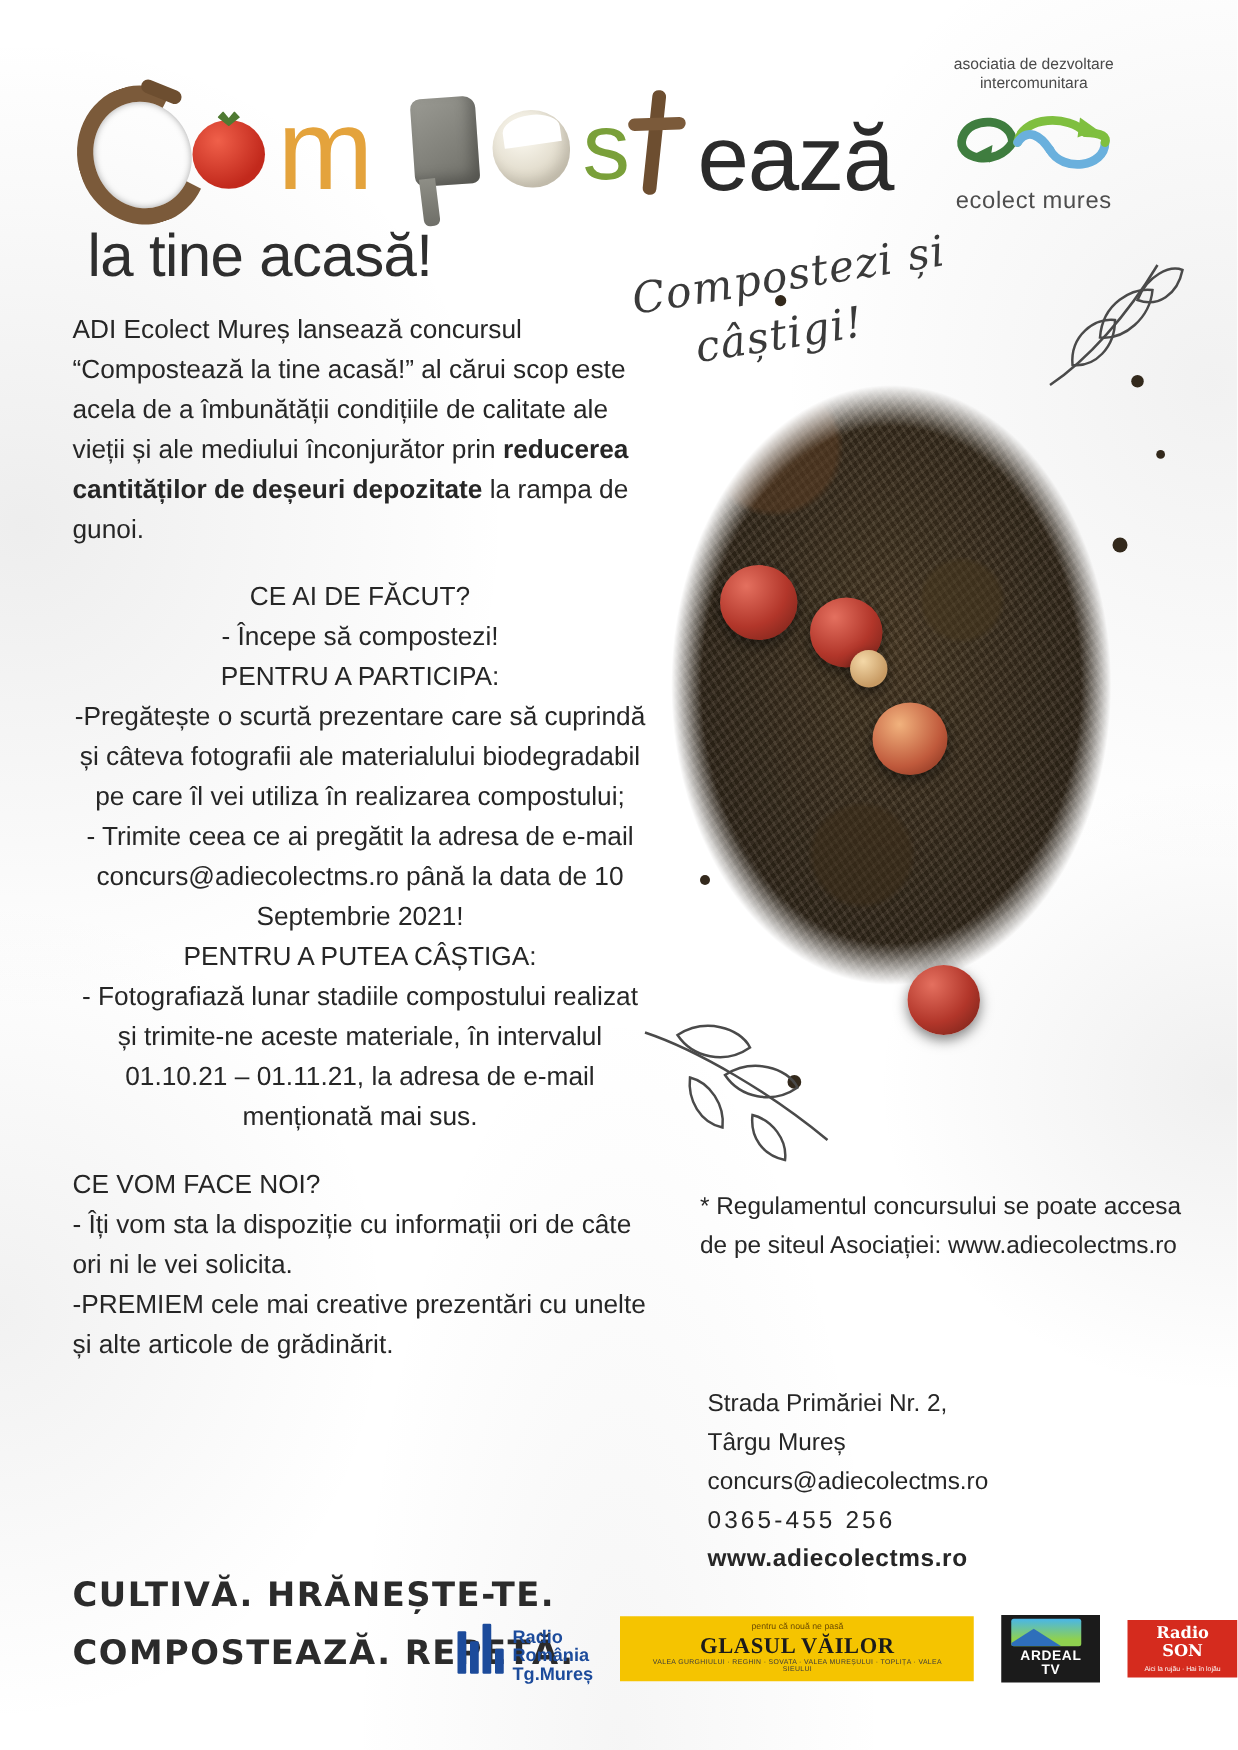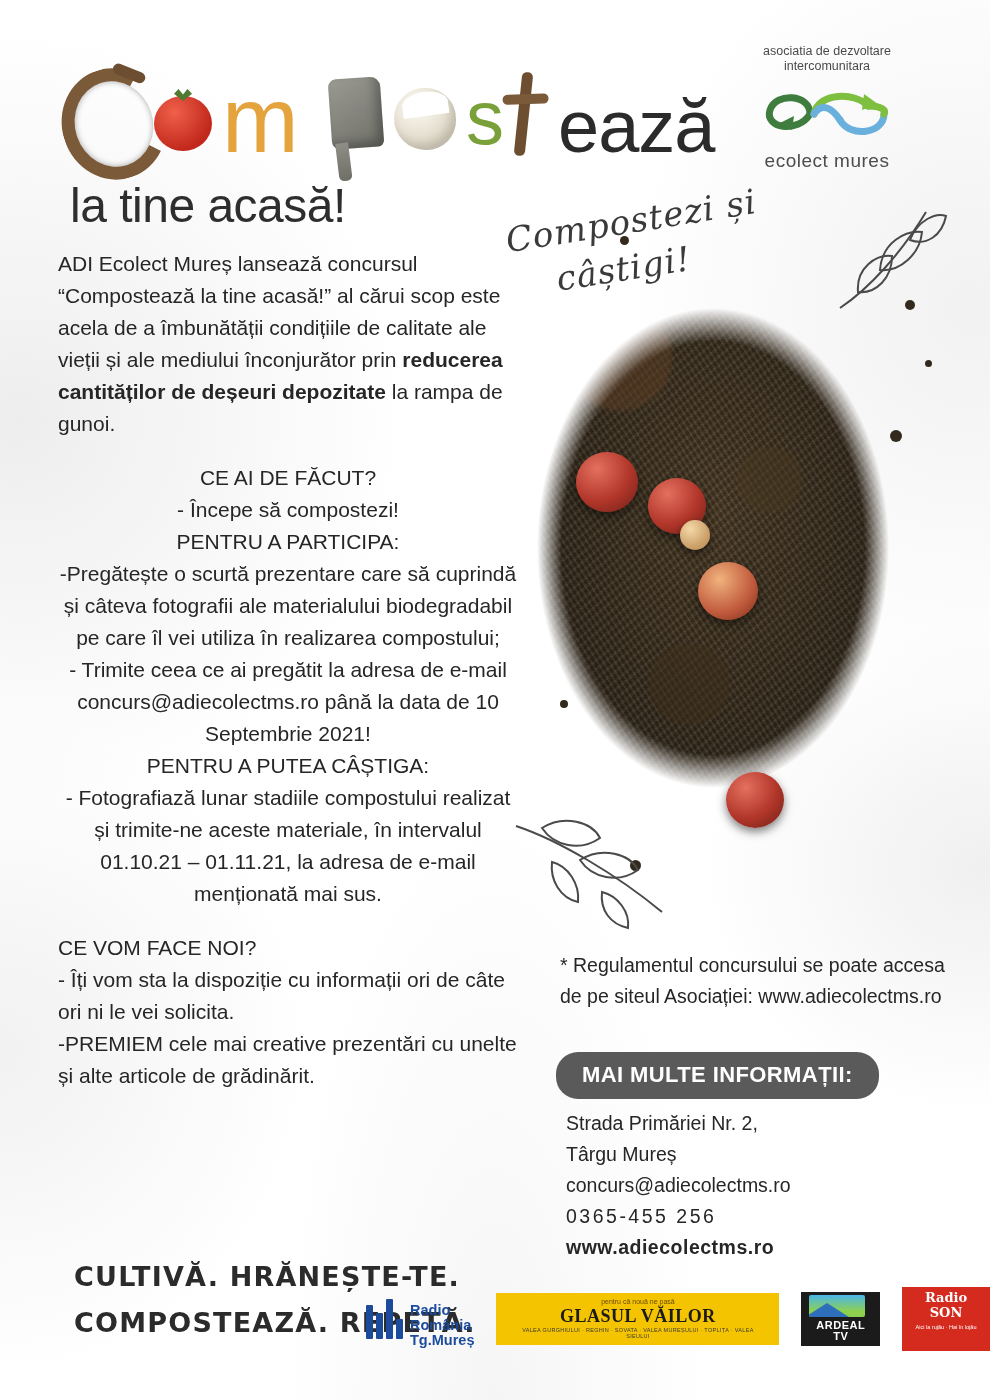--- a/index.html
+++ b/index.html
@@ -299,21 +299,20 @@
   .slogan {
     position: absolute;
     left: 58px;
     top: 1254px;
     font-size: 27px;
     font-weight: 700;
     letter-spacing: 1.2px;
     line-height: 46px;
     color: #2b2b2b;
     font-family: "DejaVu Sans", sans-serif;
-    margin-left: 16px;
   }
 
   
   .partners {
     position: absolute;
     left: 366px;
     top: 1288px;
     height: 62px;
     display: flex;
     align-items: center;
@@ -350,21 +349,21 @@
   .logo-ardeal .sky::after {
     content:""; position:absolute; left:-4px; bottom:0;
     width: 0; height:0;
     border-left: 22px solid transparent;
     border-right: 22px solid transparent;
     border-bottom: 14px solid #2e6fbb;
   }
   .logo-ardeal .nm { font-size:11px; font-weight:700; letter-spacing:0.5px; }
   .logo-radioson {
     background:#d52b1e; color:#fff; text-align:center;
-    padding: 4px 7px 20px; line-height:1.15;
+    padding: 4px 7px 2px; line-height:1.15;
   }
   .logo-radioson .rs-main { font-size:13px; font-weight:700; font-family:"DejaVu Serif",serif;}
   .logo-radioson .rs-sub { font-size:5.5px; margin-top:3px; }
 </style>
 </head>
 <body>
 
 <div class="bg-texture"></div>
 
 <div class="page">
@@ -447,21 +446,20 @@
 - Trimite ceea ce ai pregătit la adresa de e-mail concurs@adiecolectms.ro până la data de 10 Septembrie 2021!
 PENTRU A PUTEA CÂȘTIGA:
 - Fotografiază lunar stadiile compostului realizat și trimite-ne aceste materiale, în intervalul 01.10.21 – 01.11.21, la adresa de e-mail menționată mai sus.</p>
     <p style="white-space:pre-line;">CE VOM FACE NOI?
 - Îți vom sta la dispoziție cu informații ori de câte ori ni le vei solicita.
 -PREMIEM cele mai creative prezentări cu unelte și alte articole de grădinărit.</p>
   </div>
 
   <div class="reg-note">* Regulamentul concursului se poate accesa de pe siteul Asociației: www.adiecolectms.ro</div>
 
-  <div class="more-info-badge">MAI MULTE INFORMAȚII:</div>
 
   <div class="contact">
     <div>Strada Primăriei Nr. 2,</div>
     <div>Târgu Mureș</div>
     <div>concurs@adiecolectms.ro</div>
     <div class="phone">0365-455 256</div>
     <div class="site">www.adiecolectms.ro</div>
   </div>
 
   <div class="slogan">

